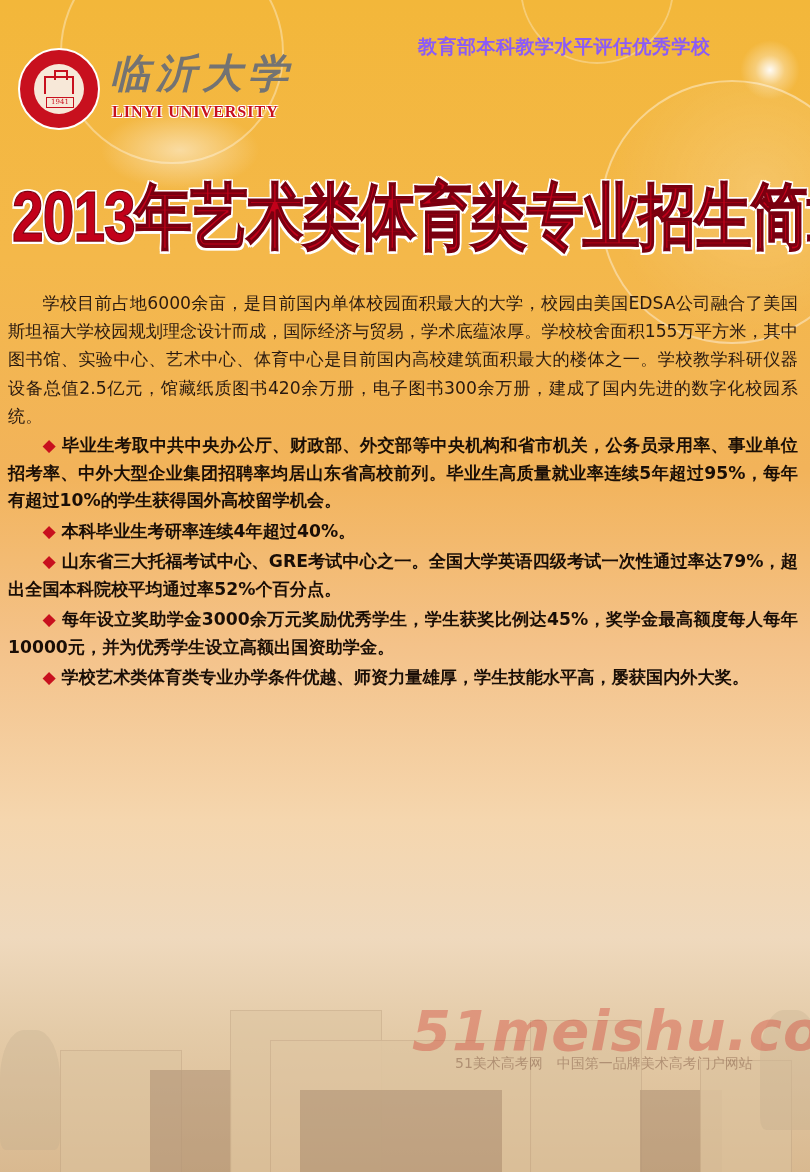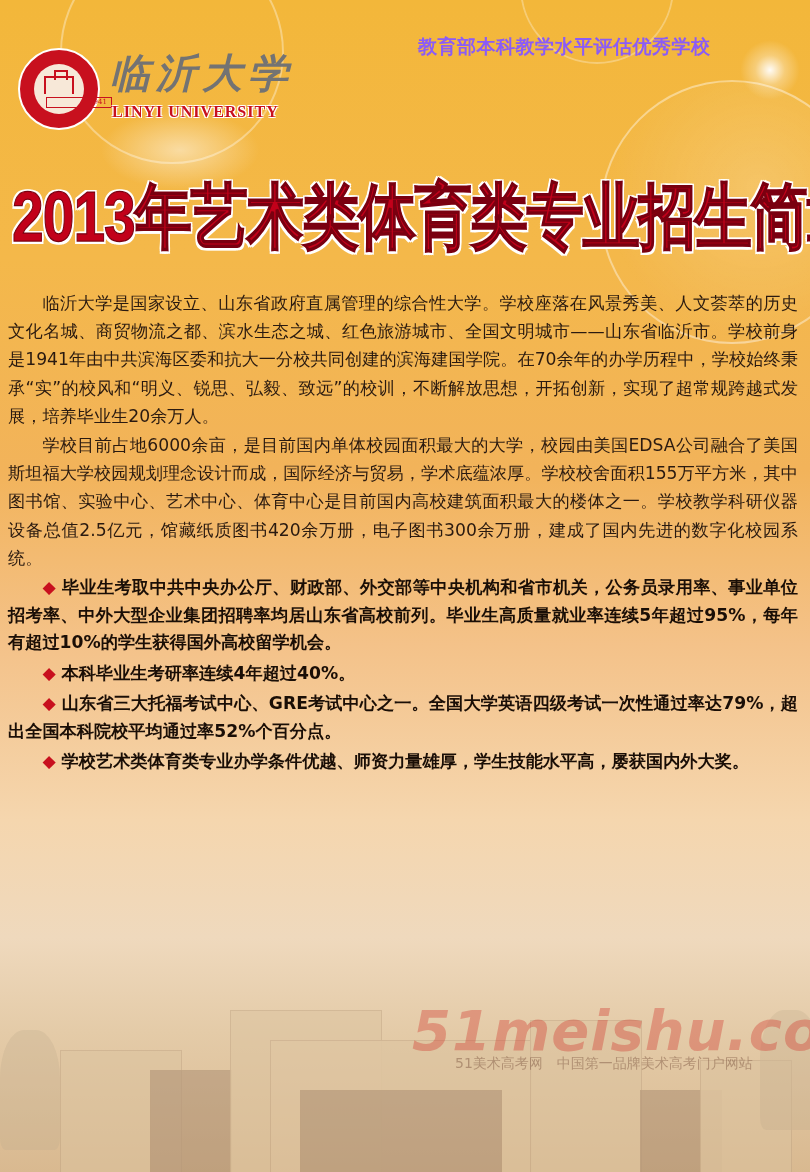--- a/index.html
+++ b/index.html
@@ -24,21 +24,21 @@
   .seal {
     position: absolute; left: 0; top: 0; width: 82px; height: 82px; border-radius: 50%;
     background: #c8101e; border: 2px solid #fff; box-sizing: border-box;
   }
   .seal-inner {
     position: absolute; left: 14px; top: 14px; width: 50px; height: 50px; border-radius: 50%;
     background: #f7e8d8;
   }
   .seal-bldg { position: absolute; left: 10px; top: 12px; width: 30px; height: 18px; border: 2px solid #c8101e; border-bottom: none; box-sizing: border-box; }
   .seal-bldg::before { content: ""; position: absolute; left: 8px; top: -8px; width: 10px; height: 8px; border: 2px solid #c8101e; border-bottom: none; }
-  .seal-year { position: absolute; left: 12px; top: 33px; width: 26px; font-size: 7px; text-align: center; color: #c8101e; border: 1px solid #c8101e; line-height: 9px; font-family: "DejaVu Serif", serif; padding-left: 38px; }
+  .seal-year { position: absolute; left: 12px; top: 33px; width: 26px; font-size: 7px; text-align: center; color: #c8101e; border: 1px solid #c8101e; line-height: 9px; font-family: "DejaVu Serif", serif; }
   .logo-cn {
     position: absolute; left: 92px; top: 0; font-family: "DejaVu Serif", serif;
     font-size: 40px; font-weight: bold; color: #737373; letter-spacing: 6px; font-style: italic;
     line-height: 50px; white-space: nowrap;
   }
   .logo-en {
     position: absolute; left: 94px; top: 55px; font-family: "Liberation Serif", serif;
     font-size: 16px; font-weight: bold; color: #c8101e; letter-spacing: 1px;
     text-shadow: 1px 1px 0 #fff, -1px -1px 0 #fff, 1px -1px 0 #fff, -1px 1px 0 #fff;
     white-space: nowrap;
@@ -111,25 +111,25 @@
       <div class="seal-year">1941</div>
     </div>
   </div>
   <div class="logo-cn">临沂大学</div>
   <div class="logo-en">LINYI UNIVERSITY</div>
 </div>
 
 <div class="main-title">2013年艺术类体育类专业招生简章</div>
 
 <div class="body-text">
-  <p>临沂大学是国家设立、山东省政府直属管理的综合性大学。学校座落在风景秀美、人文荟萃的历史文化名城、商贸物流之都、滨水生态之城、红色旅游城市、全国文明城市——山东省临沂市。学校前身是1941年由中共滨海区委和抗大一分校共同创建的滨海建国学院。在70余年的办学历程中，学校始终秉承“实”的校风和“明义、锐思、弘毅、致远”的校训，不断解放思想，开拓创新，实现了超常规跨越式发展，培养毕业生20余万人。</p>
   <p>学校目前占地6000余亩，是目前国内单体校园面积最大的大学，校园由美国EDSA公司融合了美国斯坦福大学校园规划理念设计而成，国际经济与贸易，学术底蕴浓厚。学校校舍面积155万平方米，其中图书馆、实验中心、艺术中心、体育中心是目前国内高校建筑面积最大的楼体之一。学校教学科研仪器设备总值2.5亿元，馆藏纸质图书420余万册，电子图书300余万册，建成了国内先进的数字化校园系统。</p>
 
   <div class="highlights">
     <p><span class="bullet">◆</span><span>毕业生考取中共中央办公厅、财政部、外交部等中央机构和省市机关，公务员录用率、事业单位招考率、中外大型企业集团招聘率均居山东省高校前列。毕业生高质量就业率连续5年超过95%，每年有超过10%的学生获得国外高校留学机会。</span></p>
     <p><span class="bullet">◆</span><span>本科毕业生考研率连续4年超过40%。</span></p>
     <p><span class="bullet">◆</span><span>山东省三大托福考试中心、GRE考试中心之一。全国大学英语四级考试一次性通过率达79%，超出全国本科院校平均通过率52%个百分点。</span></p>
+    <p><span class="bullet">◆</span><span>每年设立奖助学金3000余万元奖励优秀学生，学生获奖比例达45%，奖学金最高额度每人每年10000元，并为优秀学生设立高额出国资助学金。</span></p>
     <p><span class="bullet">◆</span><span>学校艺术类体育类专业办学条件优越、师资力量雄厚，学生技能水平高，屡获国内外大奖。</span></p>
   </div>
 </div>
 
 <div class="watermark">51meishu.com</div>
 <div class="watermark-sub">51美术高考网　中国第一品牌美术高考门户网站</div>
 
 </body></html>

